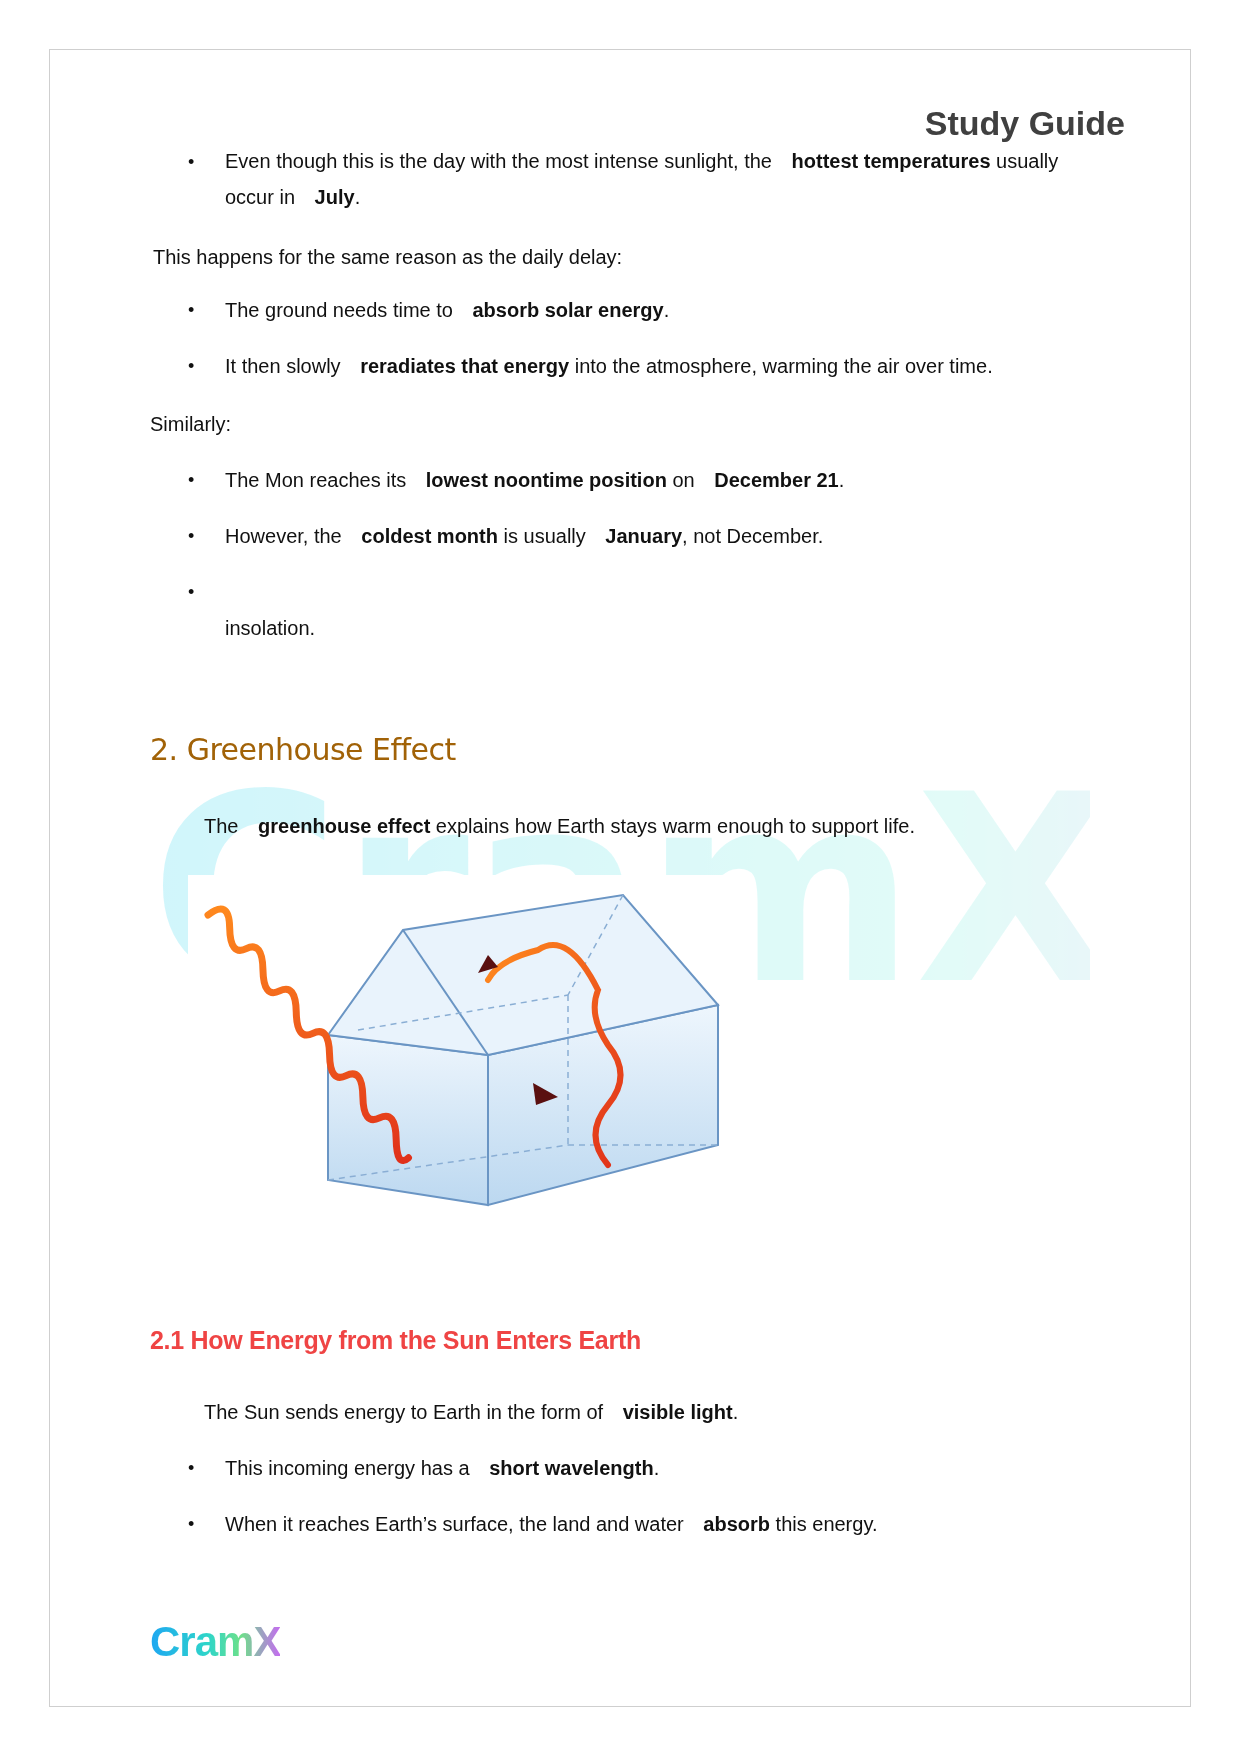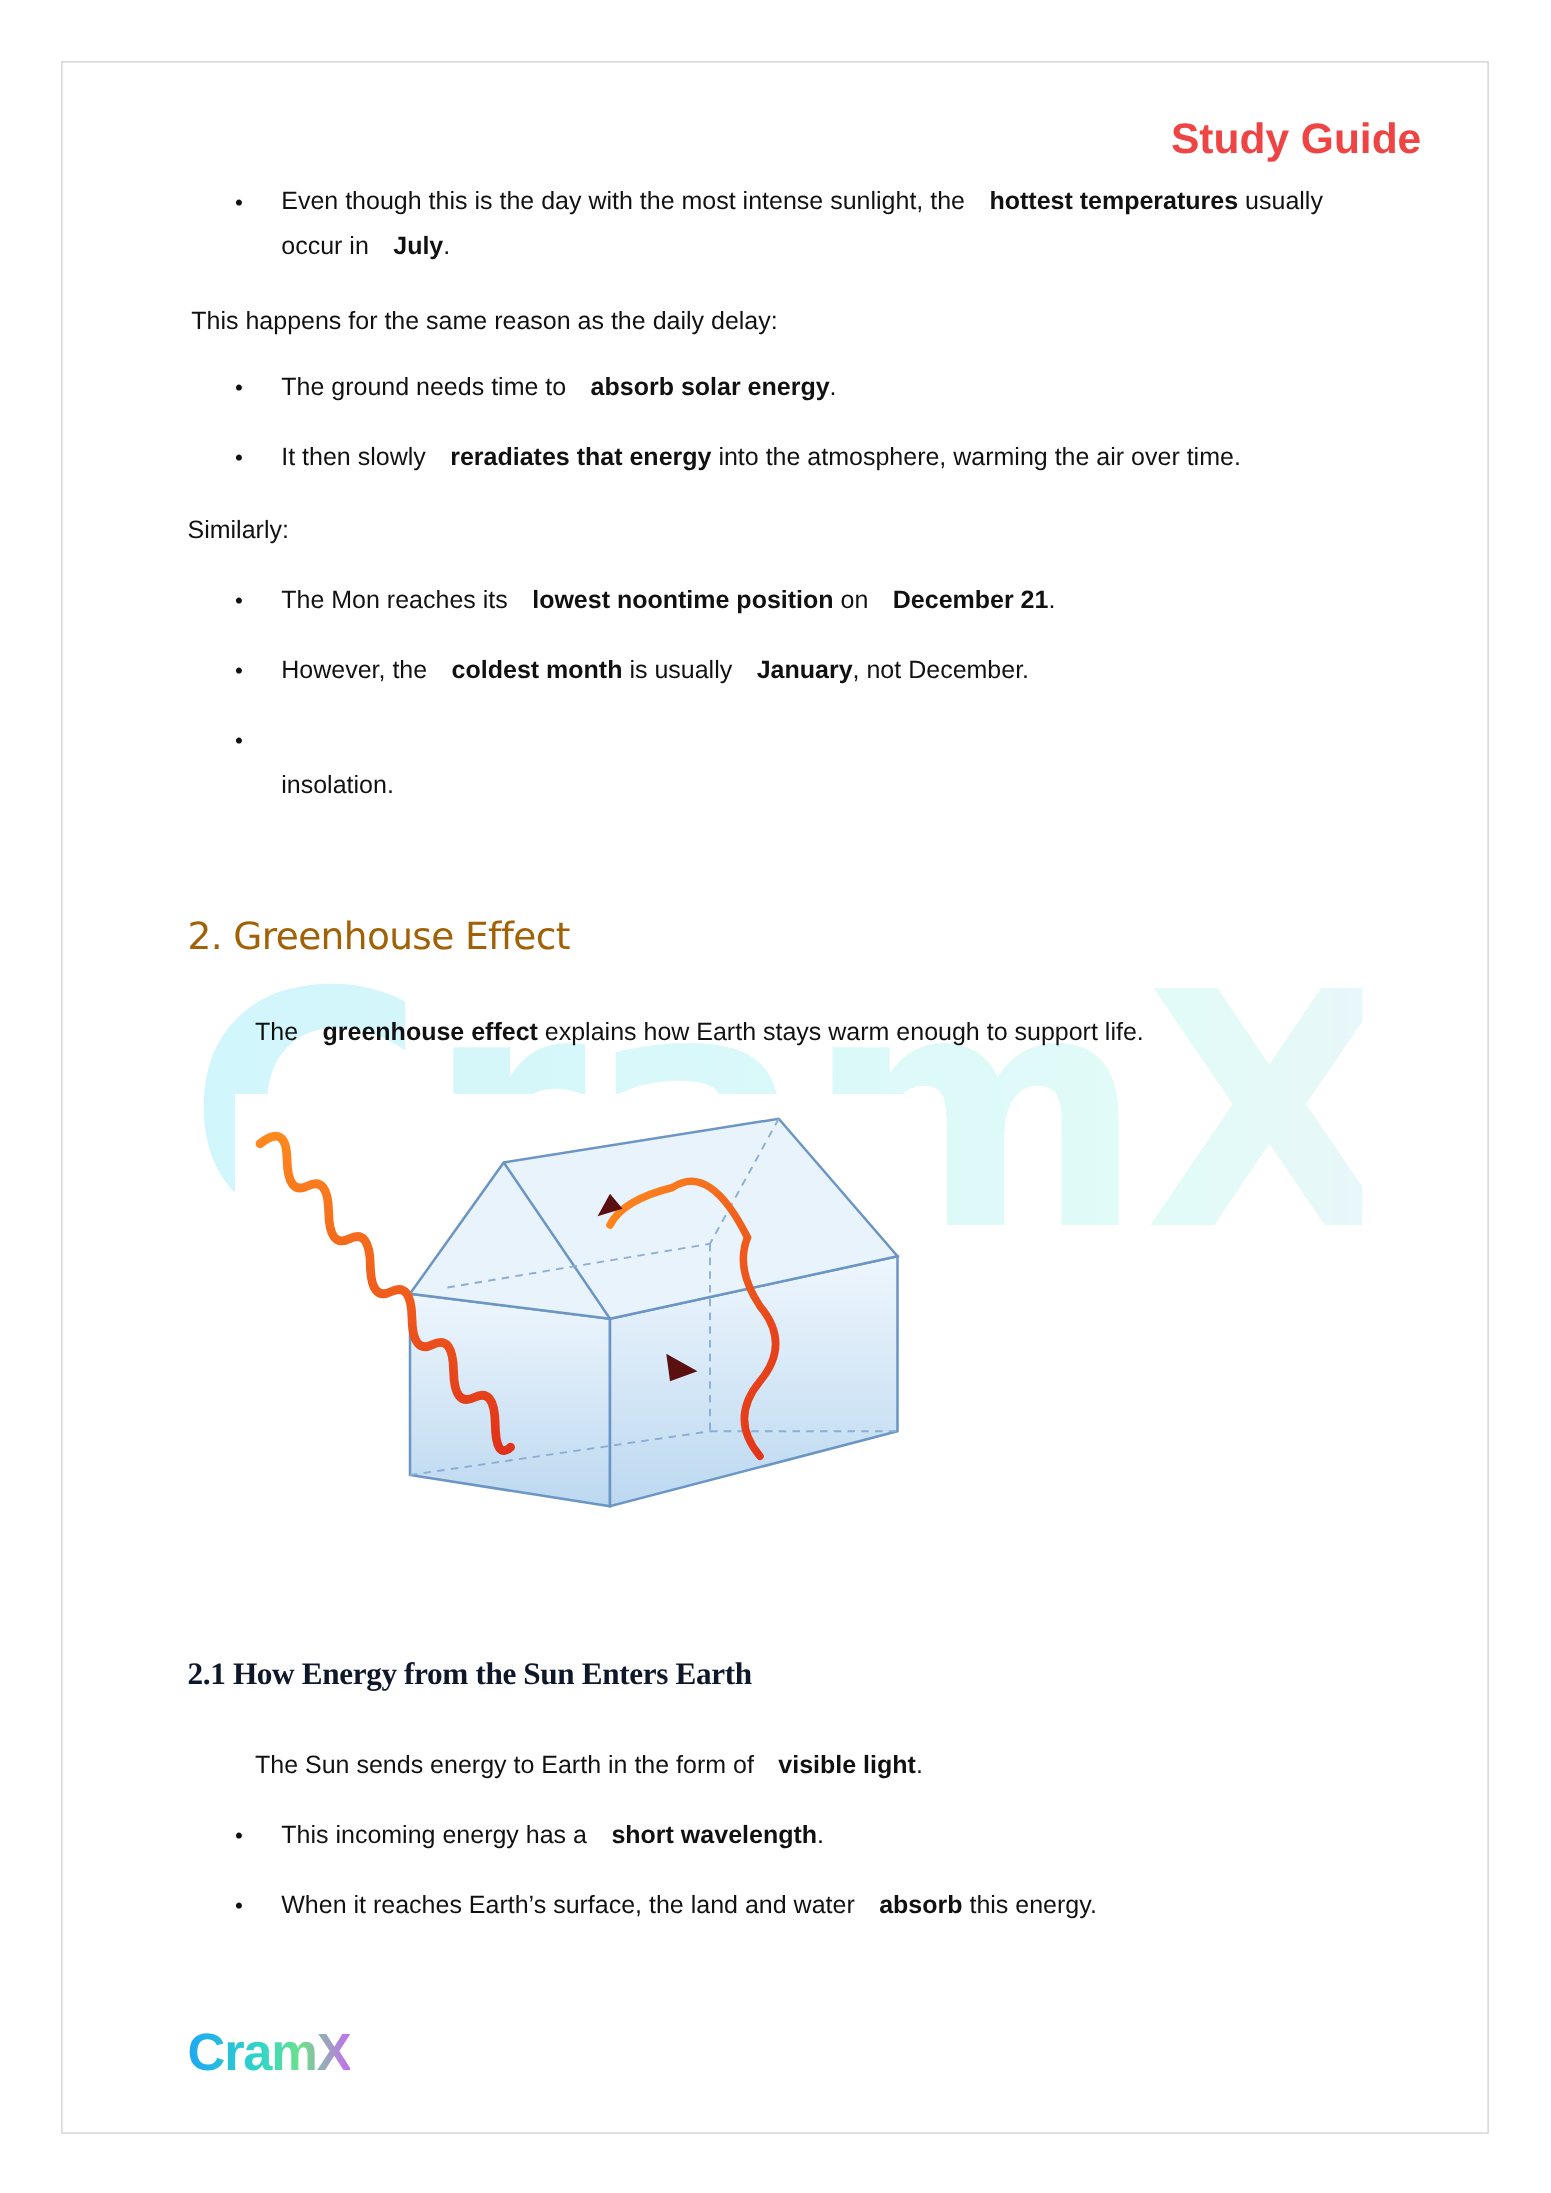--- a/index.html
+++ b/index.html
@@ -1,26 +1,26 @@
 <!DOCTYPE html>
 <html><head>
 <meta charset="utf-8">
 <style>
   html, body { margin: 0; padding: 0; background: #ffffff; }
   body { width: 1241px; height: 1754px; position: relative; font-family: "Liberation Sans", sans-serif; color: #111; overflow: hidden; }
   .page { position: absolute; left: 49px; top: 49px; width: 1142px; height: 1658px; border: 1px solid #cfcfcf; box-sizing: border-box; background: #fff; }
-  .header-title { position: absolute; right: 100px; top: 88px; font-size: 34px; font-weight: bold; color: #ef4444; margin: 4px; }
+  .header-title { position: absolute; right: 100px; top: 88px; font-size: 34px; font-weight: bold; color: #404040; margin: 16px; }
   .text { position: absolute; font-size: 20px; line-height: 36px; color: #111; }
   .bullet { position: absolute; left: 188px; width: 16px; font-size: 18px; color: #111; }
   .bullet-text { left: 225px; width: 870px; }
   .para { left: 150px; width: 940px; }
   .indent-para { left: 204px; width: 900px; }
   b { font-weight: bold; padding-left: 14px; }
   .h2 { position: absolute; left: 150px; top: 732px; font-family: "DejaVu Sans", sans-serif; font-size: 30px; color: #a16207; margin: 0; font-weight: normal; letter-spacing: -0.5px; }
-  .h3 { position: absolute; left: 150px; top: 1326px; font-family: Liberation Serif, serif; font-size: 25px; color: #0f172a; margin: 0; font-weight: bold; letter-spacing: -0.3px; }
+  .h3 { position: absolute; left: 150px; top: 1326px; font-family: Liberation Sans, sans-serif; font-size: 25px; color: #ef4444; margin: 0; font-weight: bold; letter-spacing: -0.3px; }
   .watermark { position: absolute; left: 150px; top: 760px; width: 940px; height: 240px; pointer-events: none; opacity: 0.22; }
   .figure { position: absolute; left: 188px; top: 875px; width: 552px; height: 360px; }
   .logo { position: absolute; left: 150px; top: 1618px; font-family: Liberation Sans, sans-serif; font-size: 42px; font-weight: bold; letter-spacing: -1px; background: linear-gradient(90deg, #1ea7f2 0%, #2fd6c8 45%, #6ee08a 70%, #c56cf0 100%); -webkit-background-clip: text; background-clip: text; color: transparent; }
 </style>
 </head>
 <body>
 
 <div class="page"></div>
 
 <svg class="watermark" viewBox="0 0 940 240">

